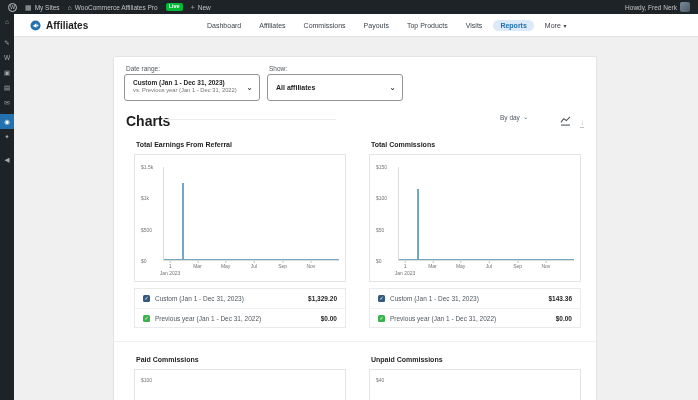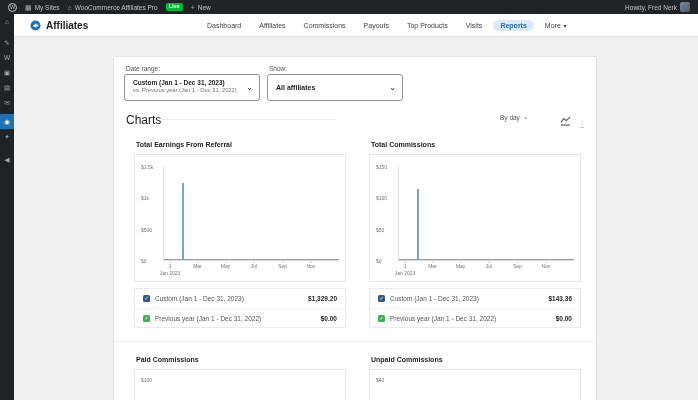--- a/index.html
+++ b/index.html
@@ -48,21 +48,21 @@
 
   .field-label { position:absolute; font-size:6.5px; color:#50575e; }
   .dropdown { position:absolute; width:136px; height:27px; border:1px solid #949494;
     border-radius:3px; background:#fff; cursor:pointer; padding:4px 16px 4px 8px; }
   .dd-line1 { font-size:6.5px; font-weight:bold; color:#1e1e1e; white-space:nowrap; }
   .dd-line2 { font-size:5.8px; color:#757575; margin-top:1px; white-space:nowrap; }
   .dd-single { display:flex; align-items:center; height:100%; font-size:7px; font-weight:bold; color:#1e1e1e; }
   .dd-chevron { position:absolute; right:6px; top:50%; transform:translateY(-50%);
     font-size:8px; color:#1e1e1e; line-height:0; }
 
-  .charts-heading { position:absolute; left:12px; top:56px; font-size:12px; font-weight:normal; color:#1e1e1e; }
+  .charts-heading { position:absolute; left:12px; top:56px; font-size:14px; font-weight:bold; color:#1e1e1e; }
   .heading-divider { position:absolute; left:48px; top:62px; width:174px; height:1px; background:#ececec; }
   .interval { position:absolute; left:386px; top:56px; display:flex; align-items:center; gap:3px;
     font-size:6.5px; color:#50575e; cursor:pointer; }
   .icon-btn { position:absolute; top:55px; cursor:pointer; }
   .trend-svg { width:11px; height:10px; }
   .dl-icon { font-size:8px; color:#c3c4c7; border-bottom:1px solid #c3c4c7; line-height:1;
     padding-bottom:0px; display:inline-block; }
 
   .chart-title { position:absolute; font-size:7px; font-weight:bold; color:#1e1e1e; white-space:nowrap; }
   .chart-box { position:absolute; width:212px; height:128px; border:1px solid #e2e4e7; background:#fff; }

